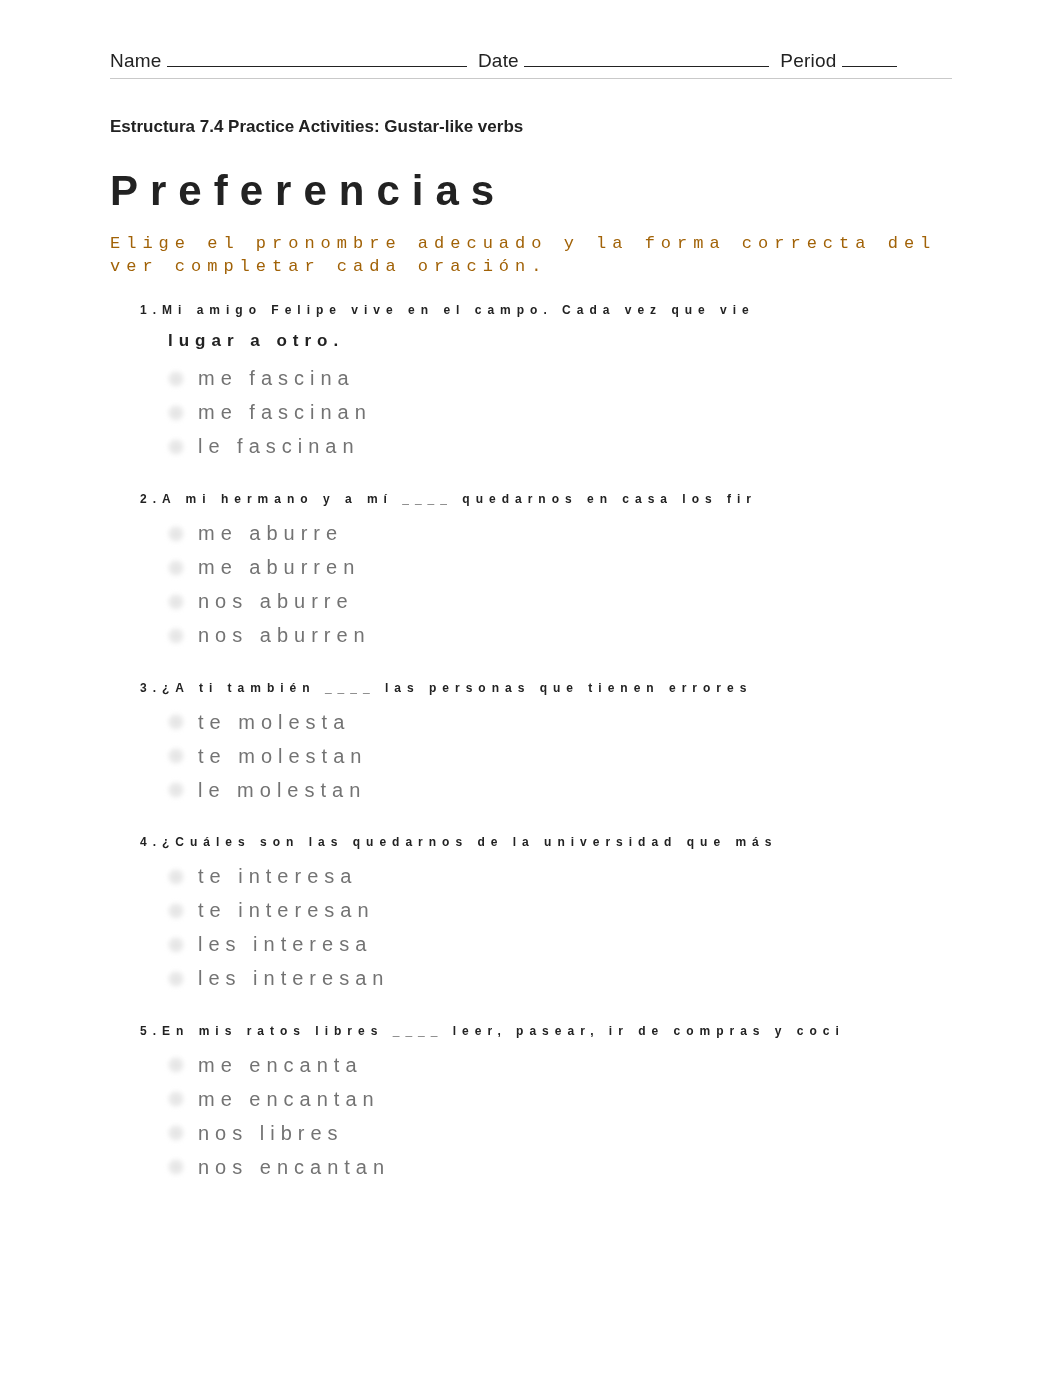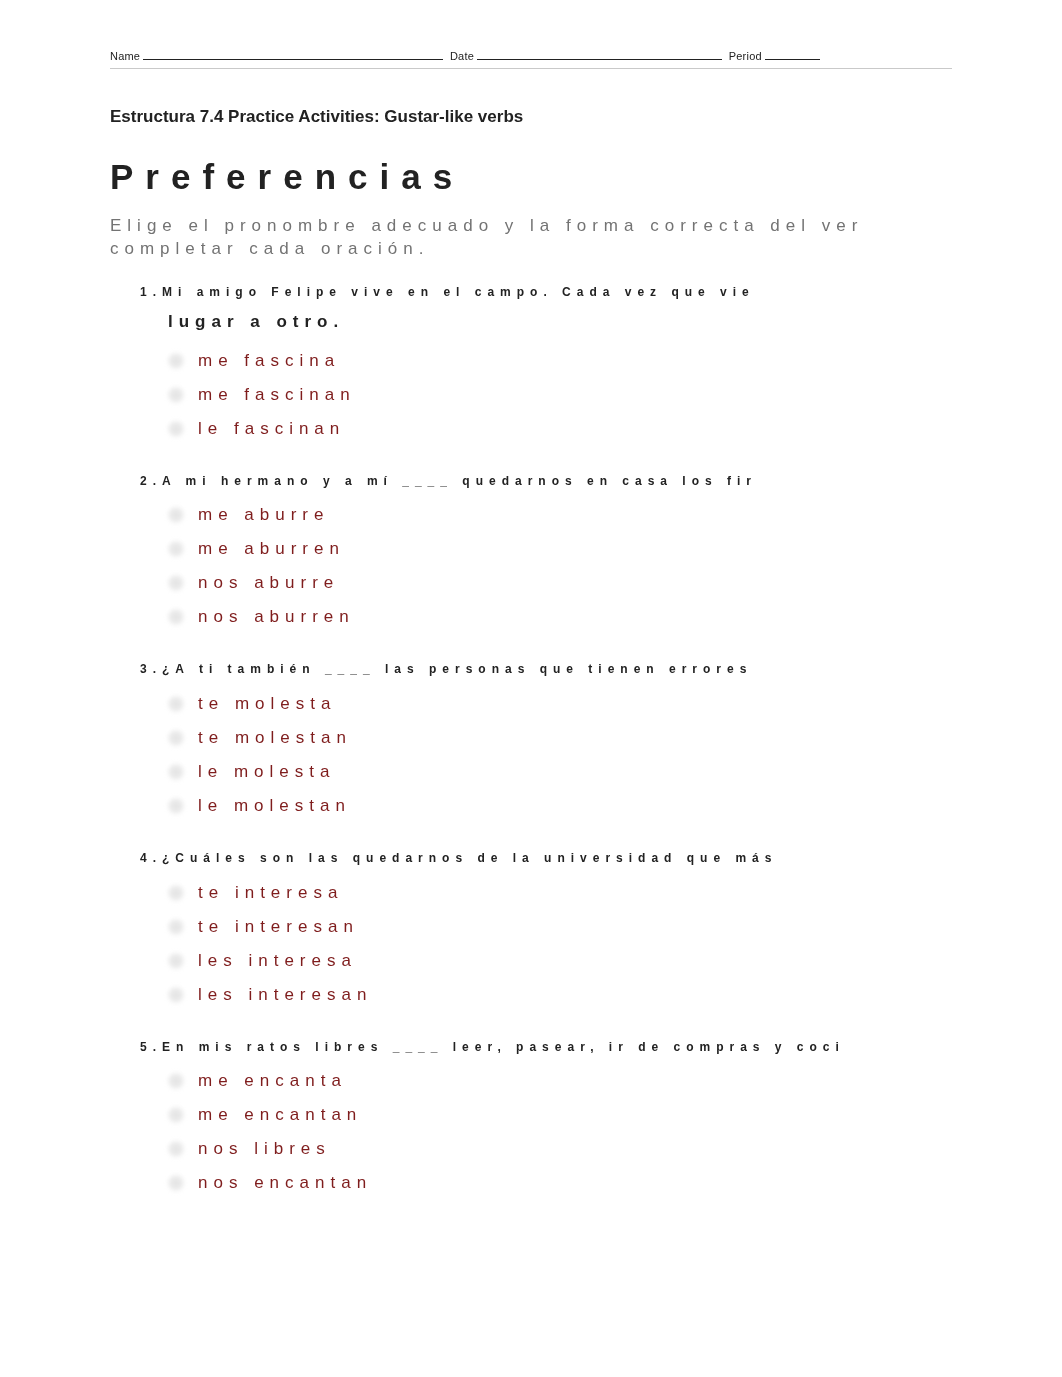--- a/index.html
+++ b/index.html
@@ -9,53 +9,54 @@
     background: #fff;
     font-family: "Segoe UI", Arial, sans-serif;
     color: #222;
     width: 1062px;
   }
   .page {
     padding: 50px 110px 60px 110px;
     width: 1062px;
   }
   .header-row {
-    font-size: 11px;
+    font-size: 19px;
     letter-spacing: 0.2px;
     margin-bottom: 6px;
     white-space: nowrap;
   }
   .header-row .label { color: #222; }
   .header-row .line { display: inline-block; border-bottom: 1.5px solid #222; height: 0.9em; vertical-align: baseline; }
   .line-name   { width: 300px; }
   .line-date   { width: 245px; }
   .line-period { width: 55px; }
   .hr {
     border: none;
     border-top: 1px solid #c9c9c9;
     margin: 4px 0 38px 0;
   }
   .subhead {
     font-weight: 700;
     font-size: 17px;
     margin-bottom: 30px;
   }
   .title {
-    font-size: 35px;
+    font-size: 42px;
     font-weight: 700;
     letter-spacing: 12px;
     margin-bottom: 18px;
   }
   .instructions {
-    color: #737373;
+    color: #a16207;
     font-size: 17px;
     letter-spacing: 6px;
     line-height: 1.35;
     margin-bottom: 22px;
     filter: blur(0.4px);
+    font-family: Liberation Mono, monospace;
   }
   .qlist { padding-left: 30px; }
   .question { margin-bottom: 26px; }
   .qtext {
     font-weight: 700;
     font-size: 12px;
     letter-spacing: 6px;
     line-height: 1.55;
     margin-bottom: 8px;
     white-space: nowrap;
@@ -80,23 +81,23 @@
   }
   .radio-blur {
     width: 16px;
     height: 16px;
     border-radius: 50%;
     background: radial-gradient(circle, #e2e2e2 0%, #ededed 60%, rgba(237,237,237,0) 100%);
     filter: blur(2px);
     flex: 0 0 16px;
   }
   .choice-label {
-    font-size: 17px;
-    letter-spacing: 6px;
-    color: #7f1d1d;
+    font-size: 20px;
+    letter-spacing: 6px;
+    color: #737373;
     white-space: nowrap;
   }
 </style>
 </head>
 <body>
 
 <div class="page">
 
   <div class="header-row">
     <span class="label">Name</span>
@@ -170,24 +171,20 @@
         <div class="choice">
             <span class="radio-blur"></span>
             <span class="choice-label">te molesta</span>
           </div>
         <div class="choice">
             <span class="radio-blur"></span>
             <span class="choice-label">te molestan</span>
           </div>
         <div class="choice">
             <span class="radio-blur"></span>
-            <span class="choice-label">le molesta</span>
-          </div>
-        <div class="choice">
-            <span class="radio-blur"></span>
             <span class="choice-label">le molestan</span>
           </div>
       </div>
     </div>
 
     <div class="question">
       <div class="qtext">
         <span>4.</span><span>¿Cuáles son las quedarnos de la universidad que más</span>
       </div>
       <div class="choices">

